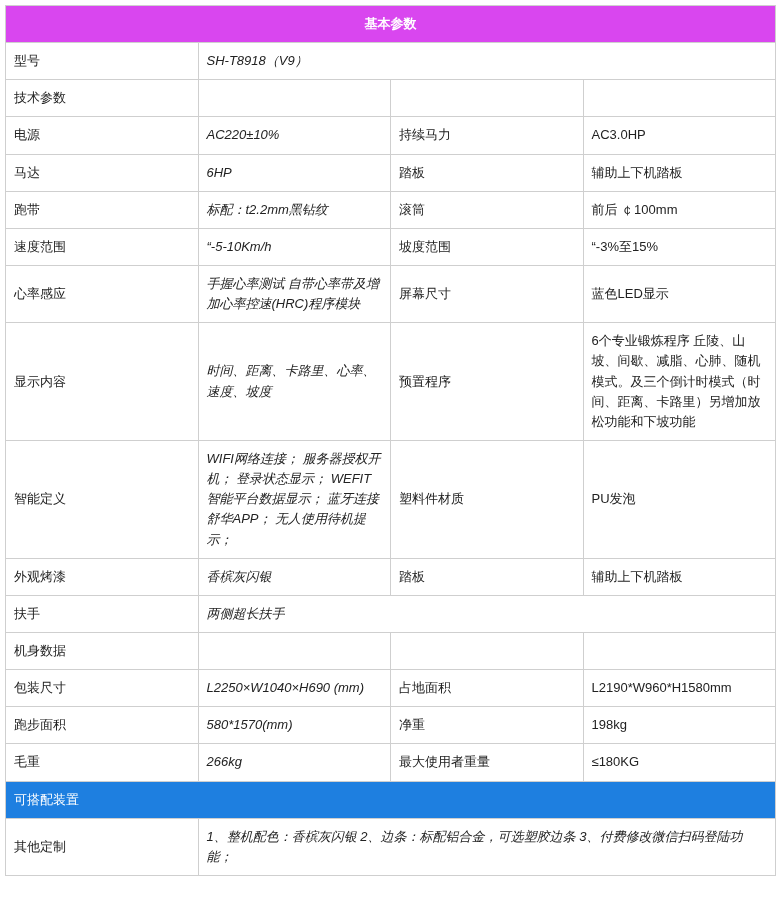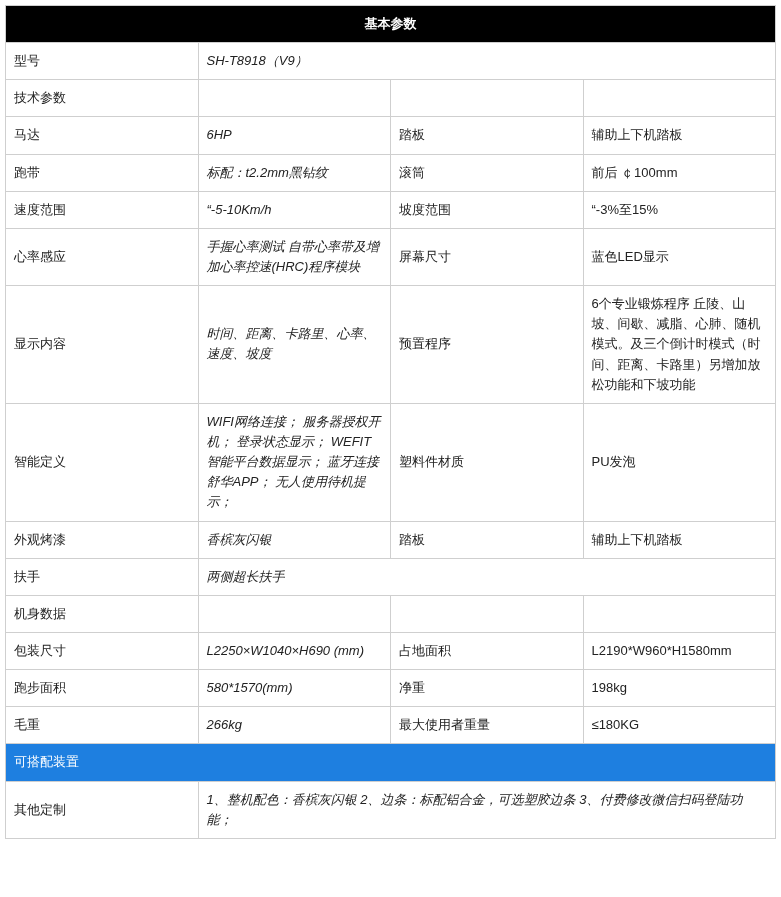--- a/index.html
+++ b/index.html
@@ -35,21 +35,21 @@
     width: 280px;
     font-style: italic;
   }
   td.label2 {
     width: 110px;
   }
   td.value2 {
     width: 283px;
   }
   tr.header-row td {
-    background: #000000;
+    background: #d946ef;
     color: #ffffff;
     text-align: center;
     font-weight: bold;
     border: 1px solid #1e7fe0;
     padding: 9px 8px;
   }
   tr.section-row td {
     background: #1e7fe0;
     color: #ffffff;
     text-align: left;
@@ -79,20 +79,26 @@
       <td class="value" colspan="3">SH-T8918（V9）</td>
     </tr>
 
     <tr>
       <td class="label">技术参数</td>
       <td class="value empty"></td>
       <td class="label2 empty"></td>
       <td class="value2 empty"></td>
     </tr>
 
+    <tr>
+      <td class="label">电源</td>
+      <td class="value">AC220±10%</td>
+      <td class="label2">持续马力</td>
+      <td class="value2">AC3.0HP</td>
+    </tr>
 
     <tr>
       <td class="label">马达</td>
       <td class="value">6HP</td>
       <td class="label2">踏板</td>
       <td class="value2">辅助上下机踏板</td>
     </tr>
 
     <tr>
       <td class="label">跑带</td>

